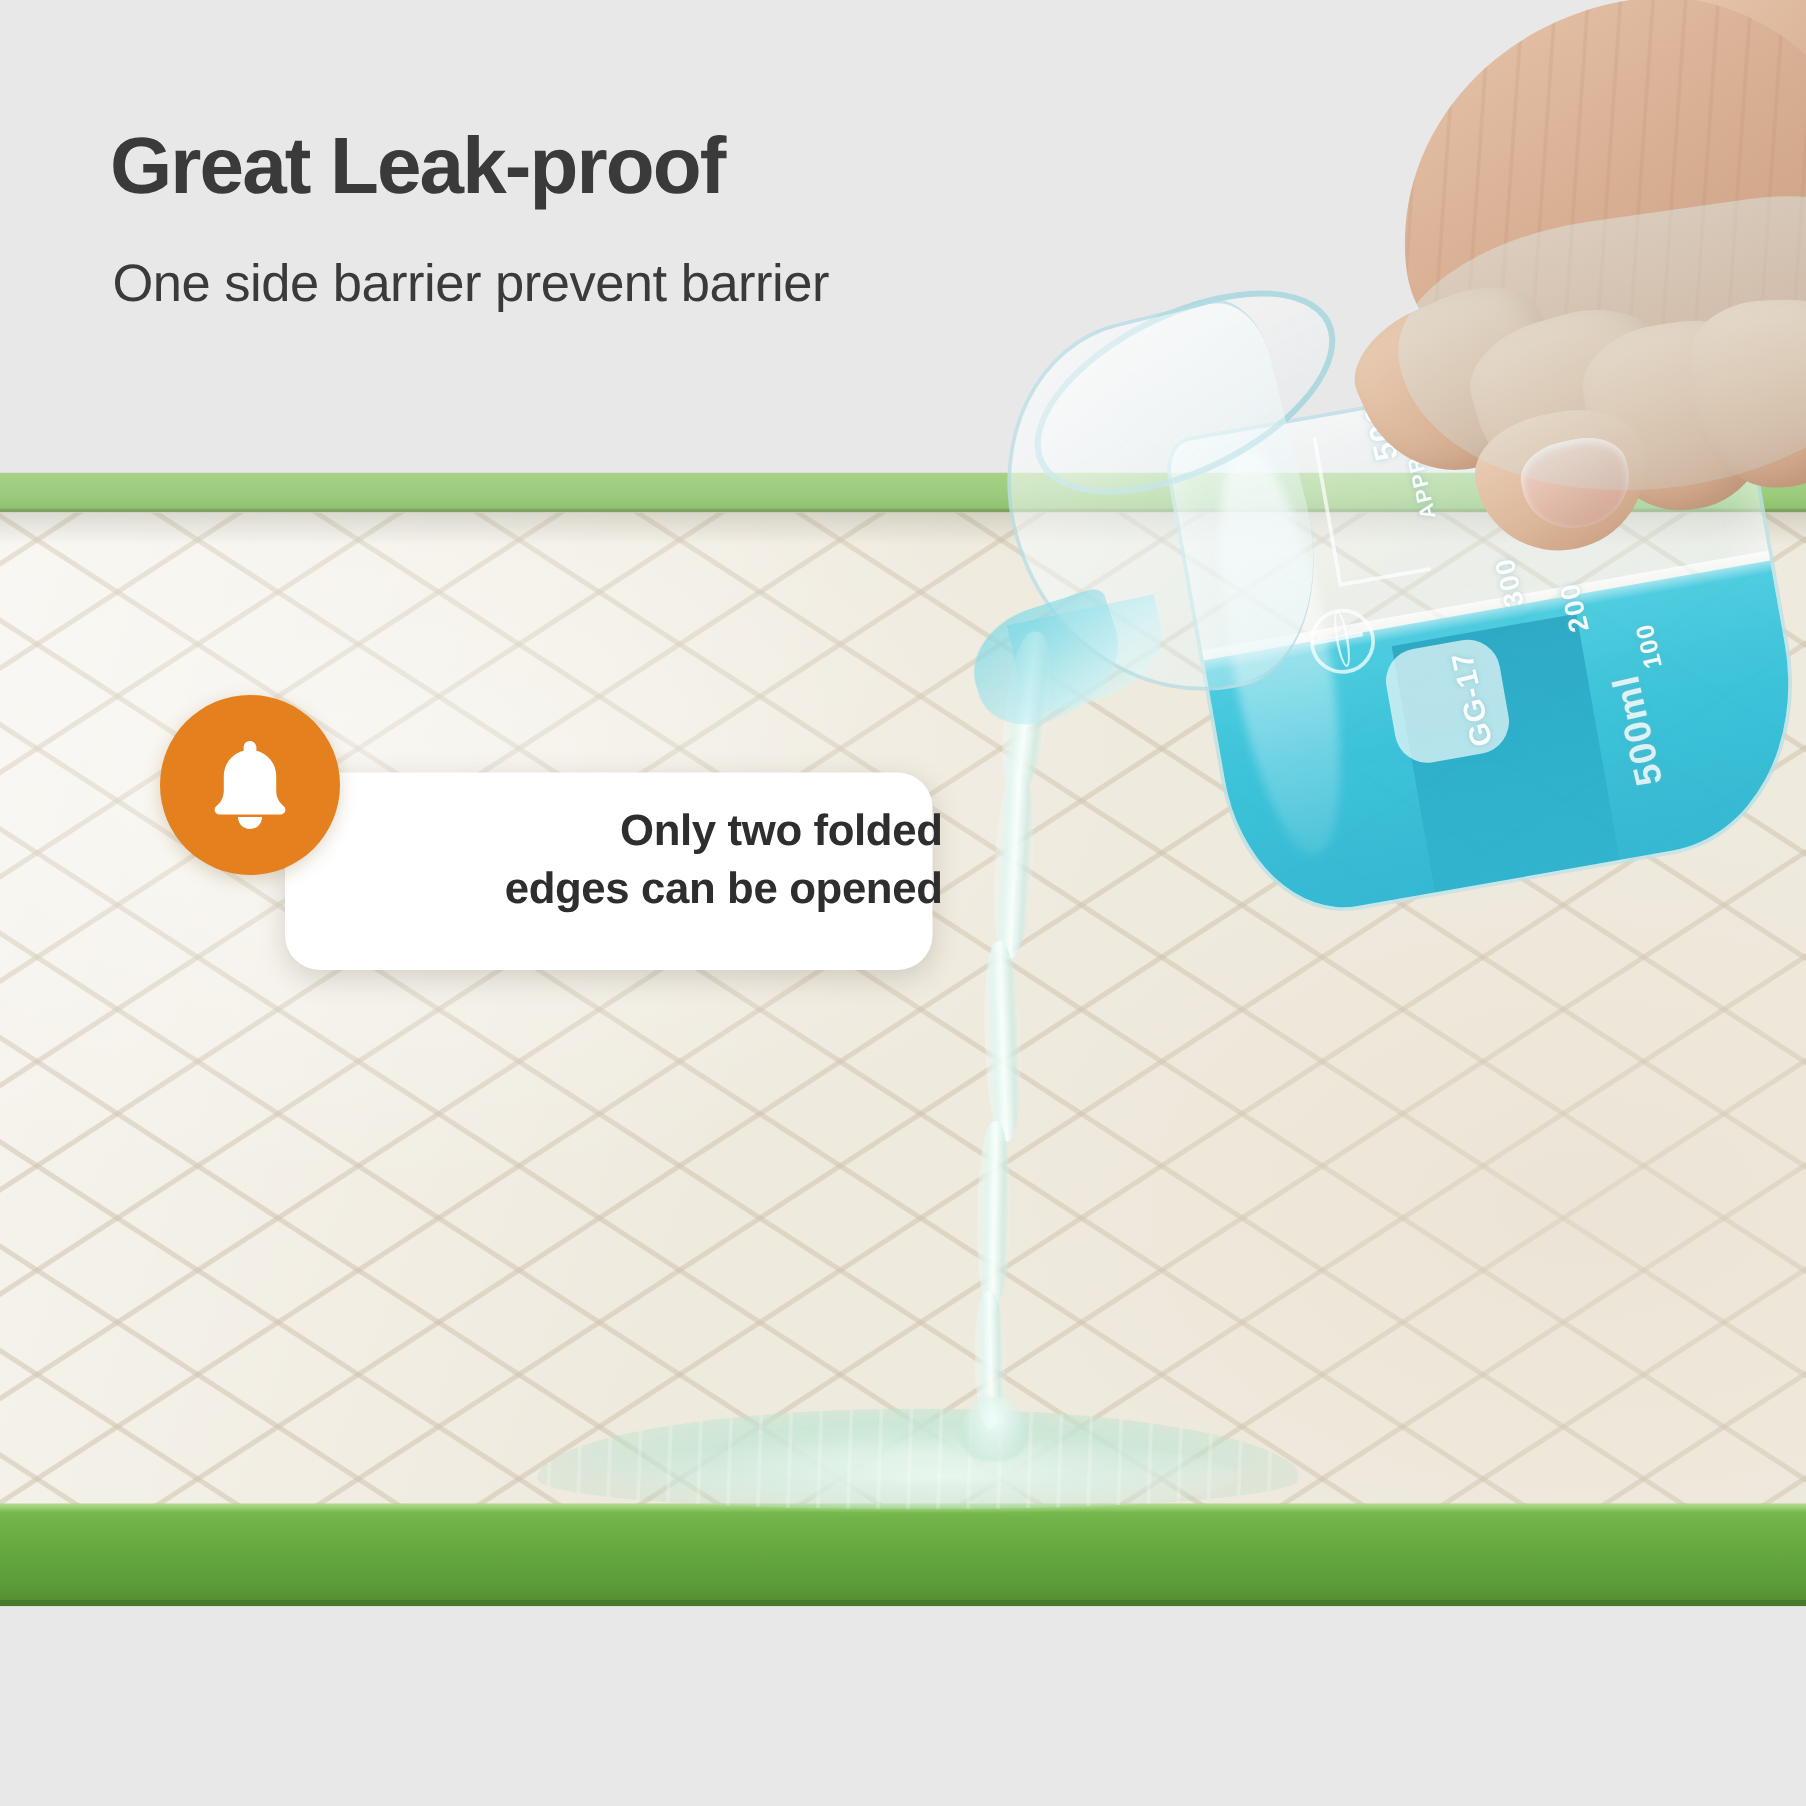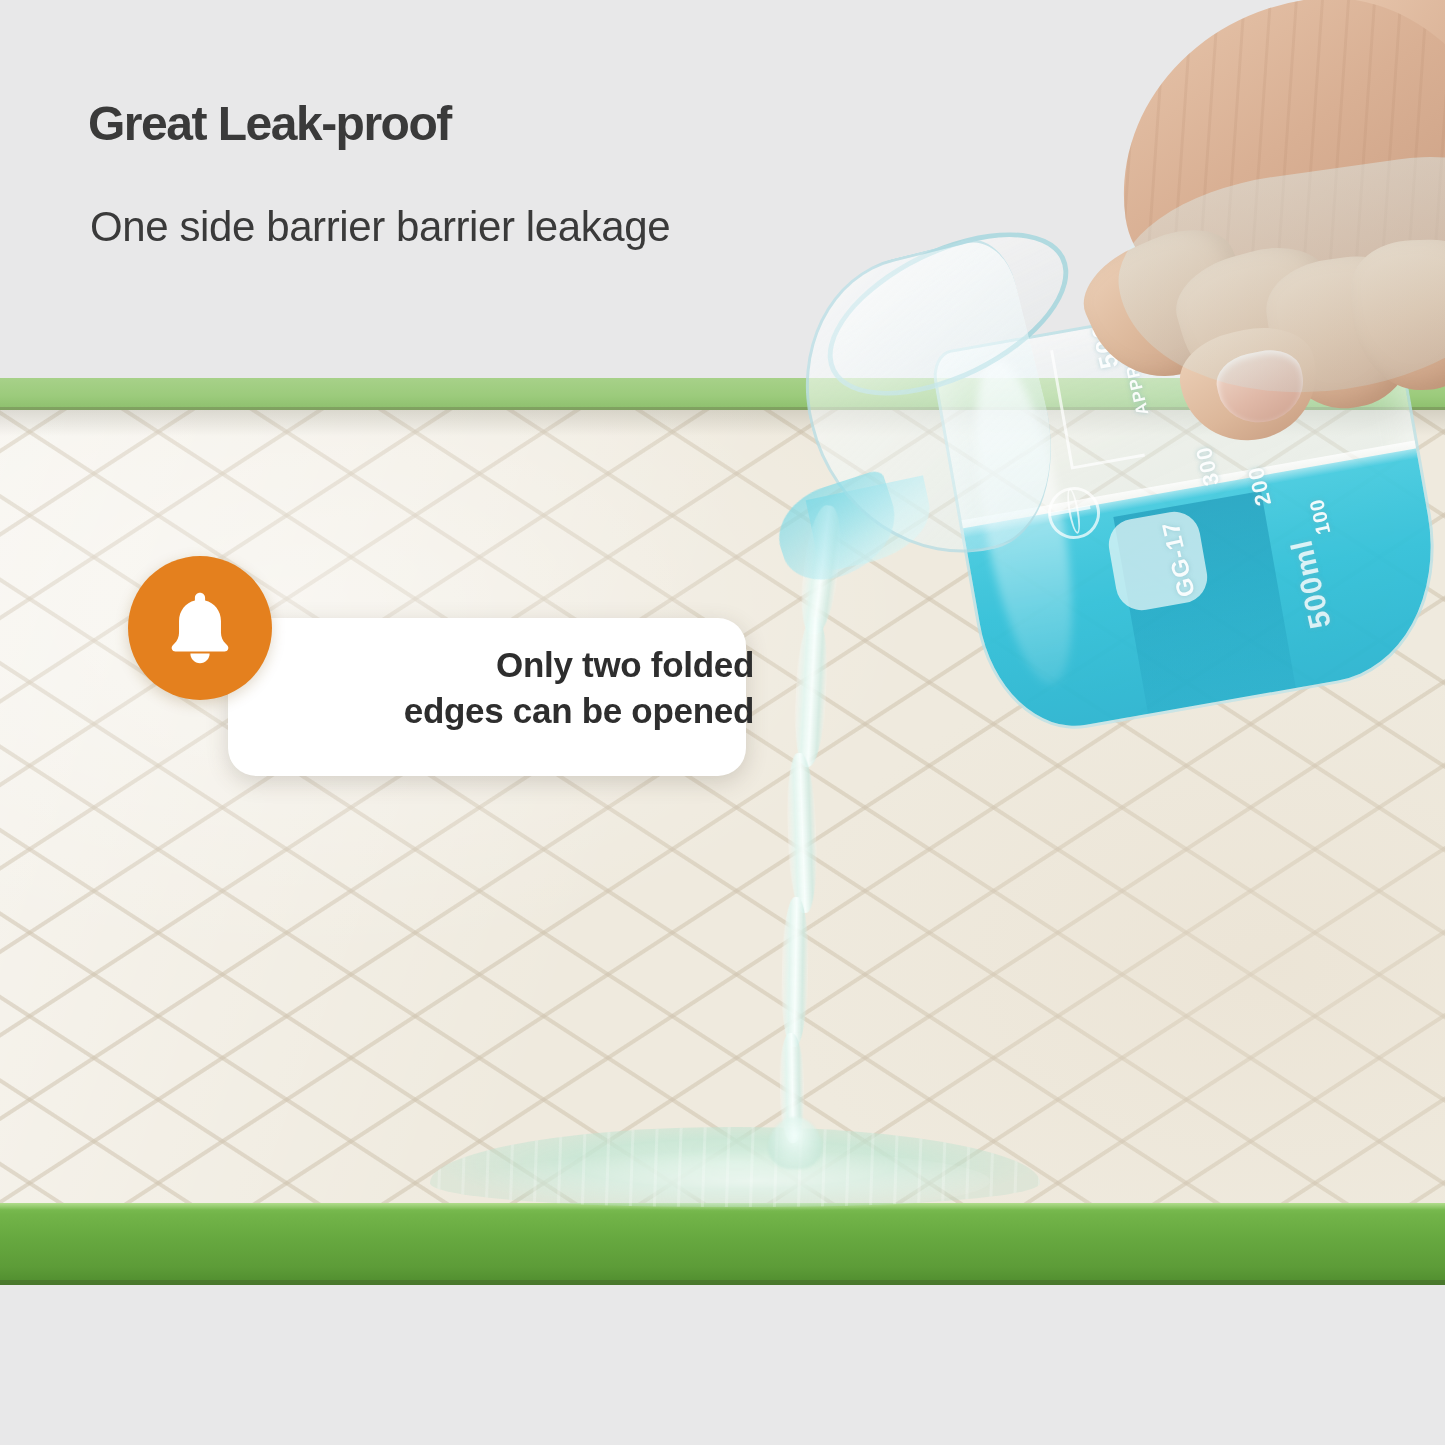--- a/index.html
+++ b/index.html
@@ -17,21 +17,21 @@
     overflow:hidden;
   }
 
   
   #header{
     position:absolute;left:0;top:0;width:1445px;height:378px;
     background:#e8e8e9;
   }
   #headline{
     position:absolute;left:88px;top:100px;
-    font-size:48px;font-weight:bold;
+    font-size:64px;font-weight:bold;
     letter-spacing:-1.5px;
     color:#3a3a3a;
     line-height:1;
     white-space:nowrap;
   }
   #subtitle{
     position:absolute;left:90px;top:206px;
     font-size:42px;font-weight:400;
     letter-spacing:-0.4px;
     color:#3a3a3a;
@@ -340,21 +340,21 @@
     position:absolute;left:38px;top:34px;width:68px;height:76px;
   }
 </style>
 </head>
 <body>
 
 <div id="stage">
 
   <div id="header">
     <div id="headline">Great Leak-proof</div>
-    <div id="subtitle">One side barrier barrier leakage</div>
+    <div id="subtitle">One side barrier prevent barrier</div>
   </div>
 
   <div id="mat">
 
     <div id="mat-border-top"></div>
 
     <div id="mat-surface">
       <div id="mat-texture"></div>
       <div id="mat-texture-sheen"></div>
     </div>

